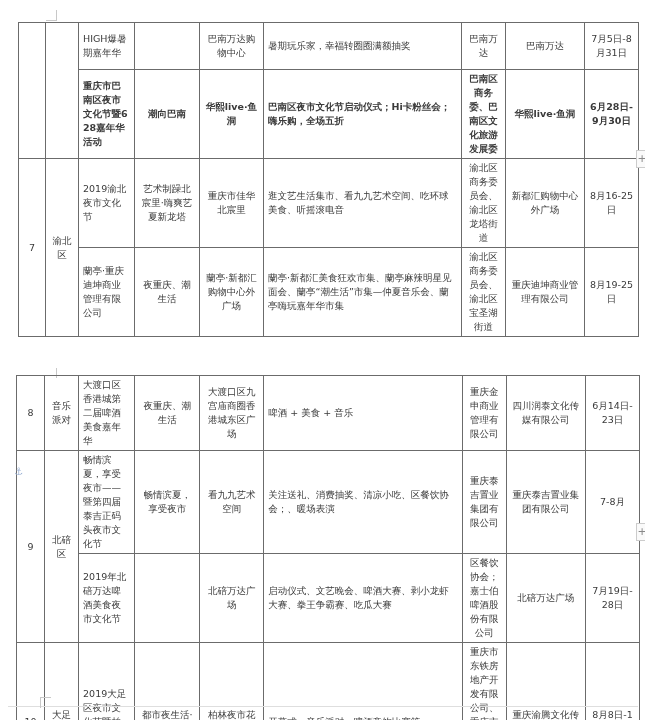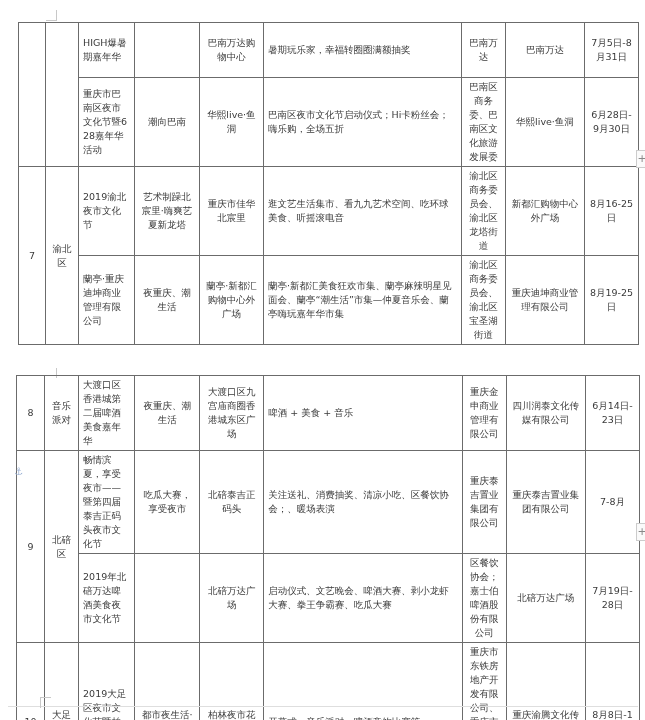--- a/index.html
+++ b/index.html
@@ -28,32 +28,32 @@
       <col style="width:33px">
       <col style="width:56px">
       <col style="width:65px">
       <col style="width:64px">
       <col style="width:198px">
       <col style="width:44px">
       <col style="width:79px">
       <col style="width:54px">
   </colgroup>
   <tbody>
-      <tr style="height:55px;margin-top:14px;">
+      <tr style="height:47px;margin-top:14px;">
     <td class="c" rowspan="2"></td>
     <td class="c" rowspan="2"></td>
     <td class="l">HIGH爆暑期嘉年华</td>
     <td class="c"></td>
     <td class="c">巴南万达购物中心</td>
     <td class="l">暑期玩乐家，幸福转圈圈满额抽奖</td>
     <td class="c">巴南万达</td>
     <td class="c">巴南万达</td>
     <td class="c">7月5日-8月31日</td>
   </tr>
-  <tr style="height:70px;">
+  <tr style="height:70px;font-weight:bold;">
     <td class="l">重庆市巴南区夜市文化节暨628嘉年华活动</td>
     <td class="c">潮向巴南</td>
     <td class="c">华熙live·鱼洞</td>
     <td class="l">巴南区夜市文化节启动仪式；Hi卡粉丝会；嗨乐购，全场五折</td>
     <td class="c">巴南区商务委、巴南区文化旅游发展委</td>
     <td class="c">华熙live·鱼洞</td>
     <td class="c">6月28日-9月30日</td>
   </tr>
   <tr style="height:72px;">
     <td class="c" rowspan="2">7</td>
@@ -101,22 +101,22 @@
     <td class="c">大渡口区九宫庙商圈香港城东区广场</td>
     <td class="l">啤酒 + 美食 + 音乐</td>
     <td class="c">重庆金申商业管理有限公司</td>
     <td class="c">四川润泰文化传媒有限公司</td>
     <td class="c">6月14日-23日</td>
   </tr>
   <tr style="height:73px;">
     <td class="c" rowspan="2">9</td>
     <td class="c" rowspan="2">北碚区</td>
     <td class="l">畅情滨夏，享受夜市——暨第四届泰吉正码头夜市文化节</td>
-    <td class="c">吃瓜大赛，享受夜市</td>
-    <td class="c">北碚泰吉正码头</td>
+    <td class="c">畅情滨夏，享受夜市</td>
+    <td class="c">看九九艺术空间</td>
     <td class="l">关注送礼、消费抽奖、清凉小吃、区餐饮协会；、暖场表演</td>
     <td class="c">重庆泰吉置业集团有限公司</td>
     <td class="c">重庆泰吉置业集团有限公司</td>
     <td class="c">7-8月</td>
   </tr>
   <tr style="height:73px;">
     <td class="l">2019年北碚万达啤酒美食夜市文化节</td>
     <td class="c"></td>
     <td class="c">北碚万达广场</td>
     <td class="l">启动仪式、文艺晚会、啤酒大赛、剥小龙虾大赛、拳王争霸赛、吃瓜大赛</td>

